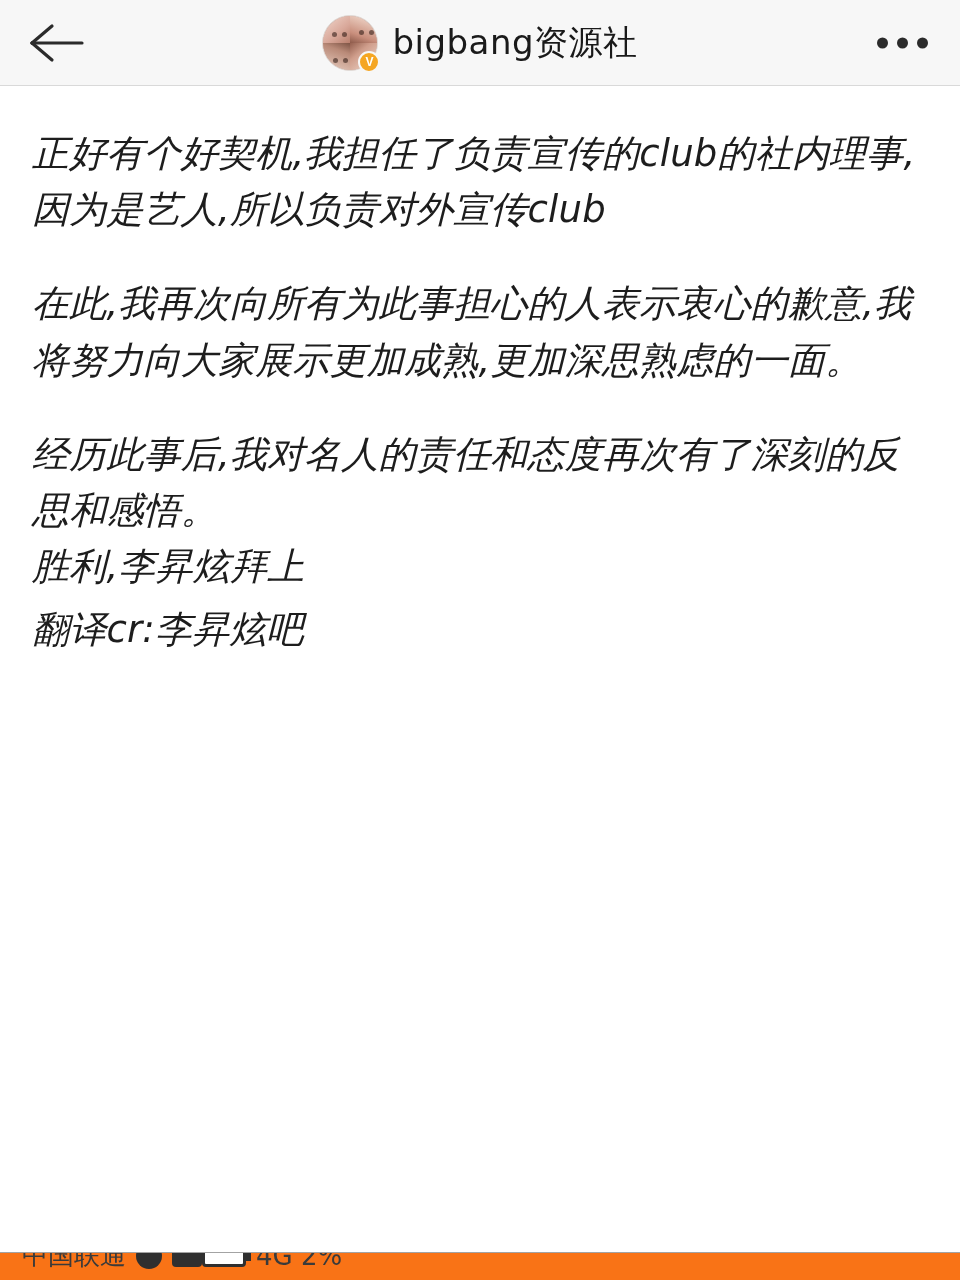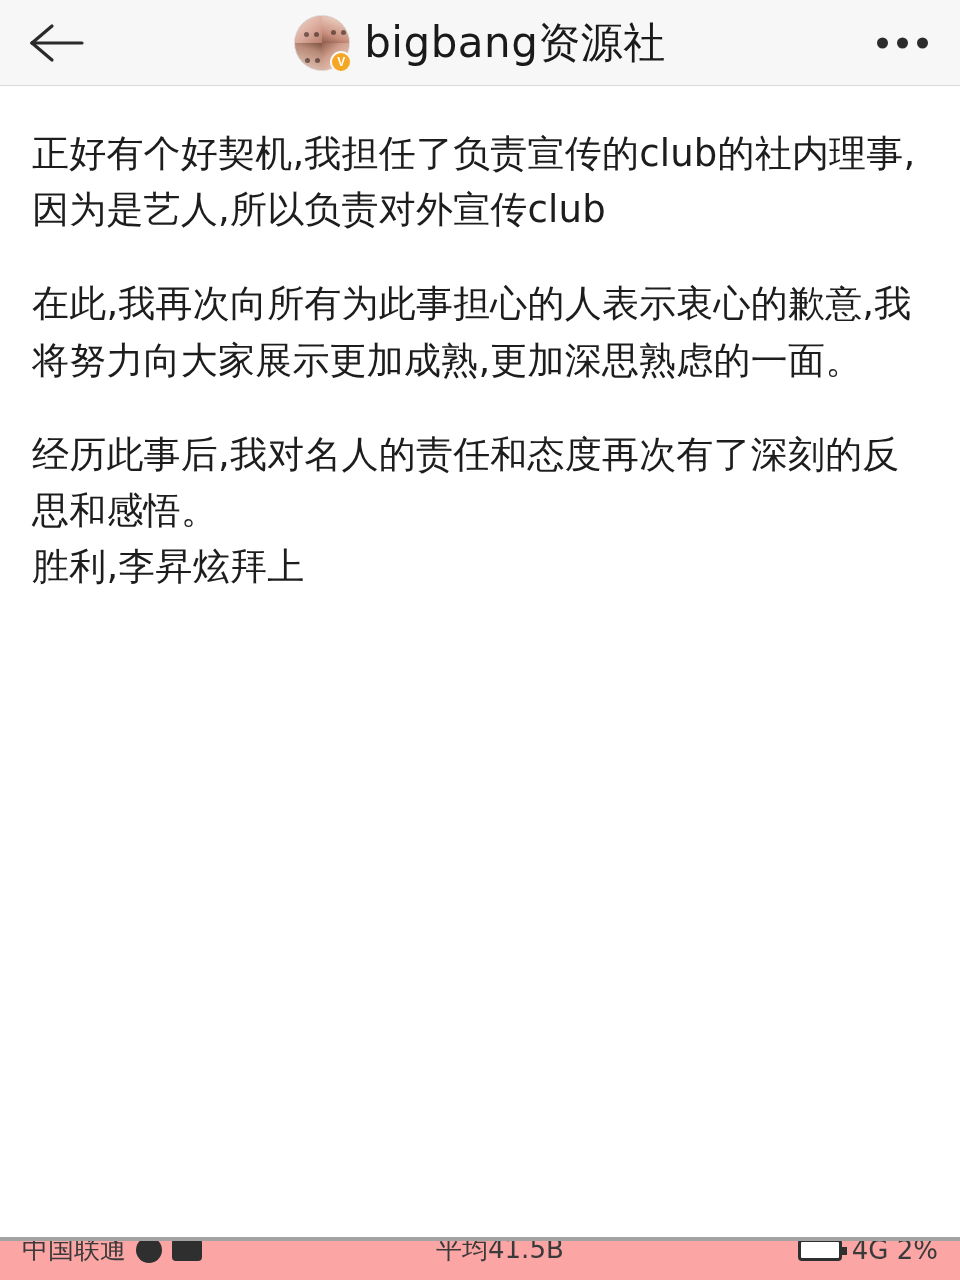--- a/index.html
+++ b/index.html
@@ -99,21 +99,21 @@
     background: #f5a623;
     border: 2px solid #f7f7f7;
     color: #ffffff;
     font-size: 12px;
     line-height: 18px;
     text-align: center;
     font-weight: bold;
   }
 
   .account-name {
-    font-size: 42px;
+    font-size: 34px;
     color: #1a1a1a;
     letter-spacing: 0.5px;
     white-space: nowrap;
     font-family: "DejaVu Sans", "Liberation Sans", sans-serif;
   }
 
   .more-button {
     position: absolute;
     right: 26px;
     top: 50%;
@@ -129,20 +129,21 @@
     height: 11px;
     border-radius: 50%;
     background: #2b2b2b;
   }
 
   
   .content {
     padding: 40px 32px 17px 32px;
     height: calc(1280px - 86px);
     overflow: hidden;
+    font-style: italic;
   }
 
   .para {
     font-family: "DejaVu Sans", "Liberation Sans", sans-serif;
     font-size: 37px;
     line-height: 1.52;
     color: #1d1d1d;
     margin: 0 0 38px 0;
     letter-spacing: 0.2px;
     white-space: pre-wrap;
@@ -150,23 +151,23 @@
   }
   .para.tight { margin-bottom: 0; }
   .para.sign { margin-bottom: 6px; }
 
   
   .bottom-strip {
     position: absolute;
     left: 0;
     right: 0;
     bottom: 0;
-    height: 43px;
-    background: #fca5a5;
-    border-top: 4px solid #a3a3a3;
+    height: 28px;
+    background: #f97316;
+    border-top: 1px solid #a3a3a3;
     display: flex;
     align-items: center;
     overflow: hidden;
     padding: 0 22px;
     font-size: 26px;
     color: #3a3a3a;
     font-family: "DejaVu Sans", "Liberation Sans", sans-serif;
     white-space: nowrap;
   }
   .strip-seg {
@@ -249,30 +250,28 @@
       <span class="dot"></span>
       <span class="dot"></span>
     </div>
   </div>
 
   <div class="content">
     <p class="para">正好有个好契机,我担任了负责宣传的club的社内理事,因为是艺人,所以负责对外宣传club</p>
     <p class="para">在此,我再次向所有为此事担心的人表示衷心的歉意,我将努力向大家展示更加成熟,更加深思熟虑的一面。</p>
     <p class="para tight">经历此事后,我对名人的责任和态度再次有了深刻的反思和感悟。</p>
     <p class="para sign">胜利,李昇炫拜上</p>
+    <p class="para tight">翻译cr:李昇炫吧</p>
   </div>
 
   <div class="bottom-strip">
     <div class="strip-seg strip-left">
       <span>中国联通</span>
       <span class="strip-icon round"></span>
       <span class="strip-icon"></span>
     </div>
-    <div class="strip-seg strip-mid">
-      <span>平均41.5B</span>
-    </div>
     <div class="strip-seg strip-right">
       <span class="strip-icon battery"></span>
       <span>4G  2%</span>
     </div>
   </div>
 
 </div>
 
 </body></html>

